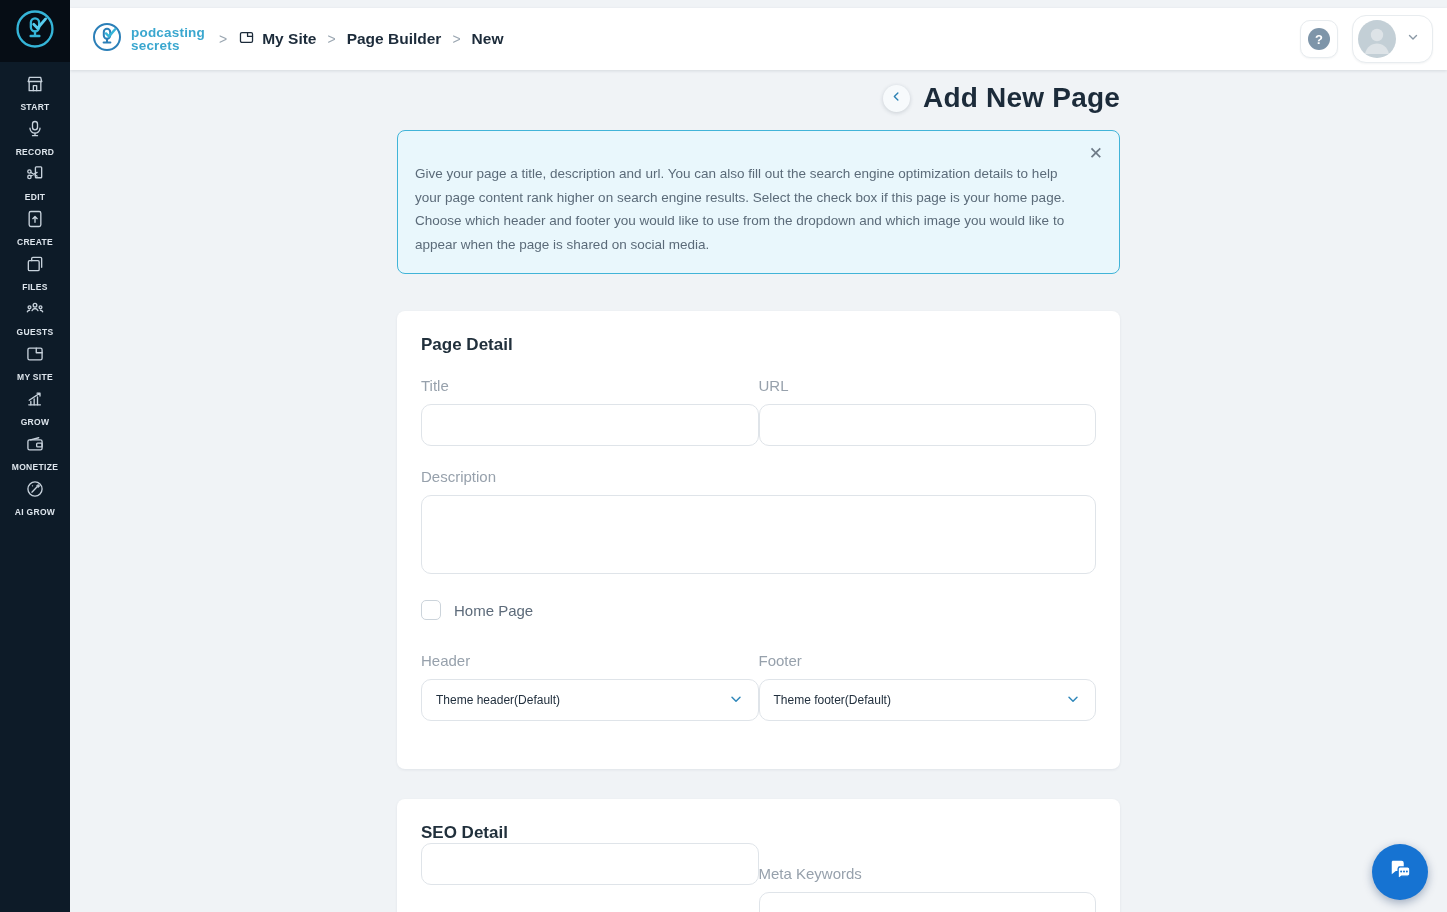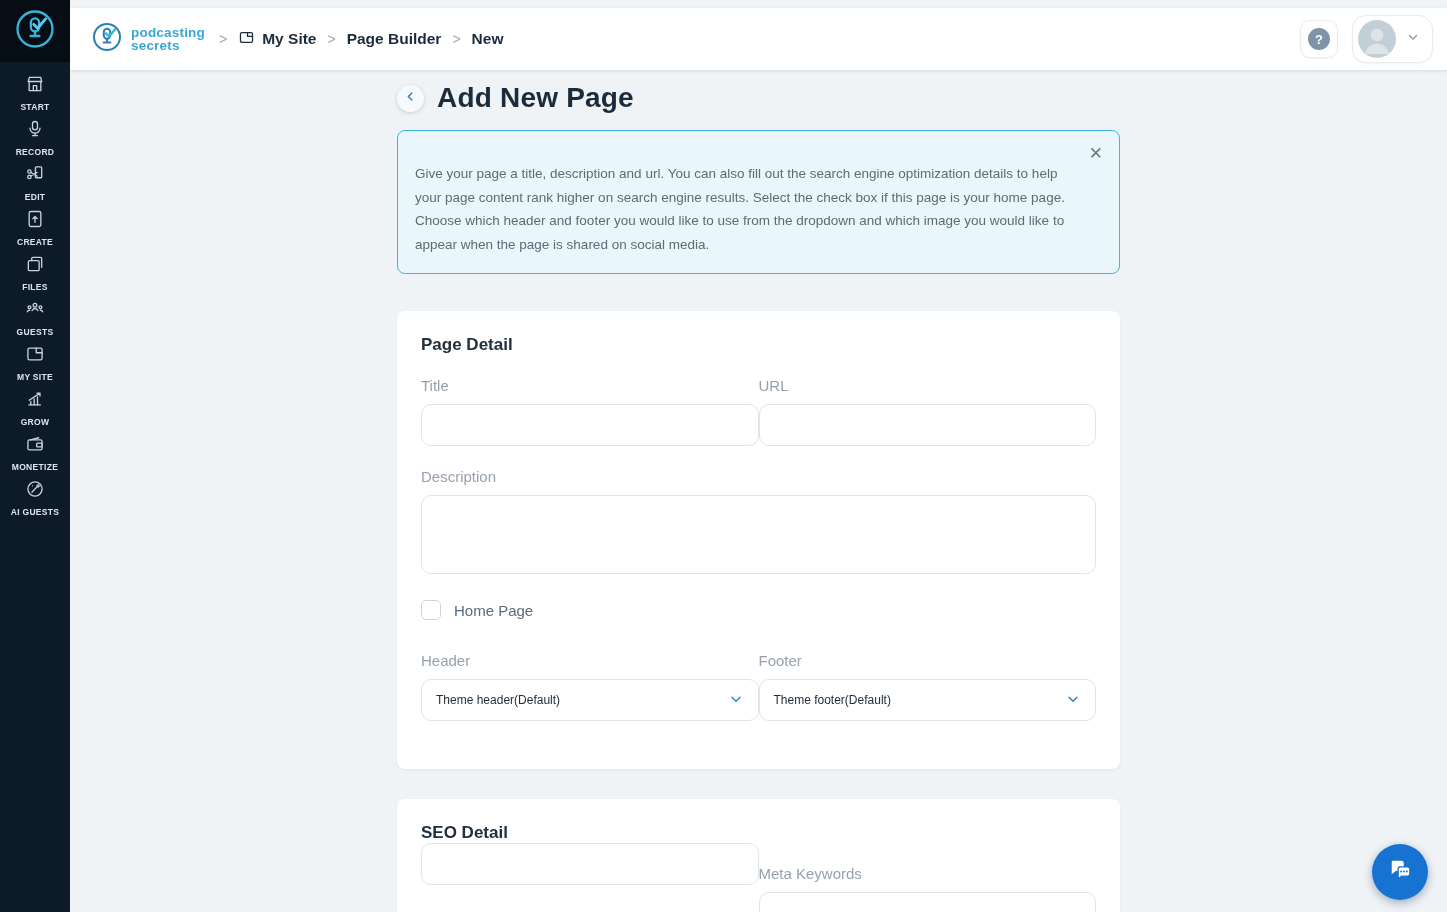--- a/index.html
+++ b/index.html
@@ -75,21 +75,21 @@
   .avatar svg { position:absolute; left:0; top:0; }
   .chev-down { display:block; }
 
   
   .main {
     position:absolute; left:70px; top:62px; width:1377px; height:850px;
     overflow:hidden;
   }
   .content { width:723px; margin:0 auto; }
 
-  .page-head { display:flex; align-items:center; gap:13px; margin-top:20px; }
+  .page-head { display:flex; align-items:center; gap:13px; margin-top:20px;justify-content:flex-end; }
   .back-btn {
     width:27px; height:27px; border-radius:50%; background:#f7fafc;
     box-shadow:0 1px 4px rgba(20,40,60,.18);
     display:flex; align-items:center; justify-content:center; cursor:pointer;
     flex:0 0 auto;
   }
   .page-title { font-size:28px; font-weight:800; color:#1c2b3a; letter-spacing:.2px; }
 
   .info-box {
     margin-top:16px; background:#e9f7fc; border:1px solid #41b4d8;
@@ -260,21 +260,21 @@
 
     <div class="nav-item">
       <span class="nav-ico">
         <svg width="20" height="20" viewBox="0 0 24 24" fill="none" stroke="#c7d2dc" stroke-width="1.6" stroke-linecap="round" stroke-linejoin="round">
           <circle cx="12" cy="12" r="8.5"></circle>
           <path d="M8.3 15.8L14 10"></path>
           <path d="M15.7 6.8v3.2 M14.1 8.4h3.2"></path>
           <path d="M9 8.2h.01"></path>
         </svg>
       </span>
-      <span class="nav-label">AI GUESTS</span>
+      <span class="nav-label">AI GROW</span>
     </div>
 
   </div>
 </div>
 
 <div class="topbar">
   <div class="brand">
     <span>
       <svg width="34" height="34" viewBox="0 0 34 34" fill="none" stroke="#2b7fb8" stroke-width="2" stroke-linecap="round" stroke-linejoin="round">
         <circle cx="17" cy="17" r="13"></circle>

